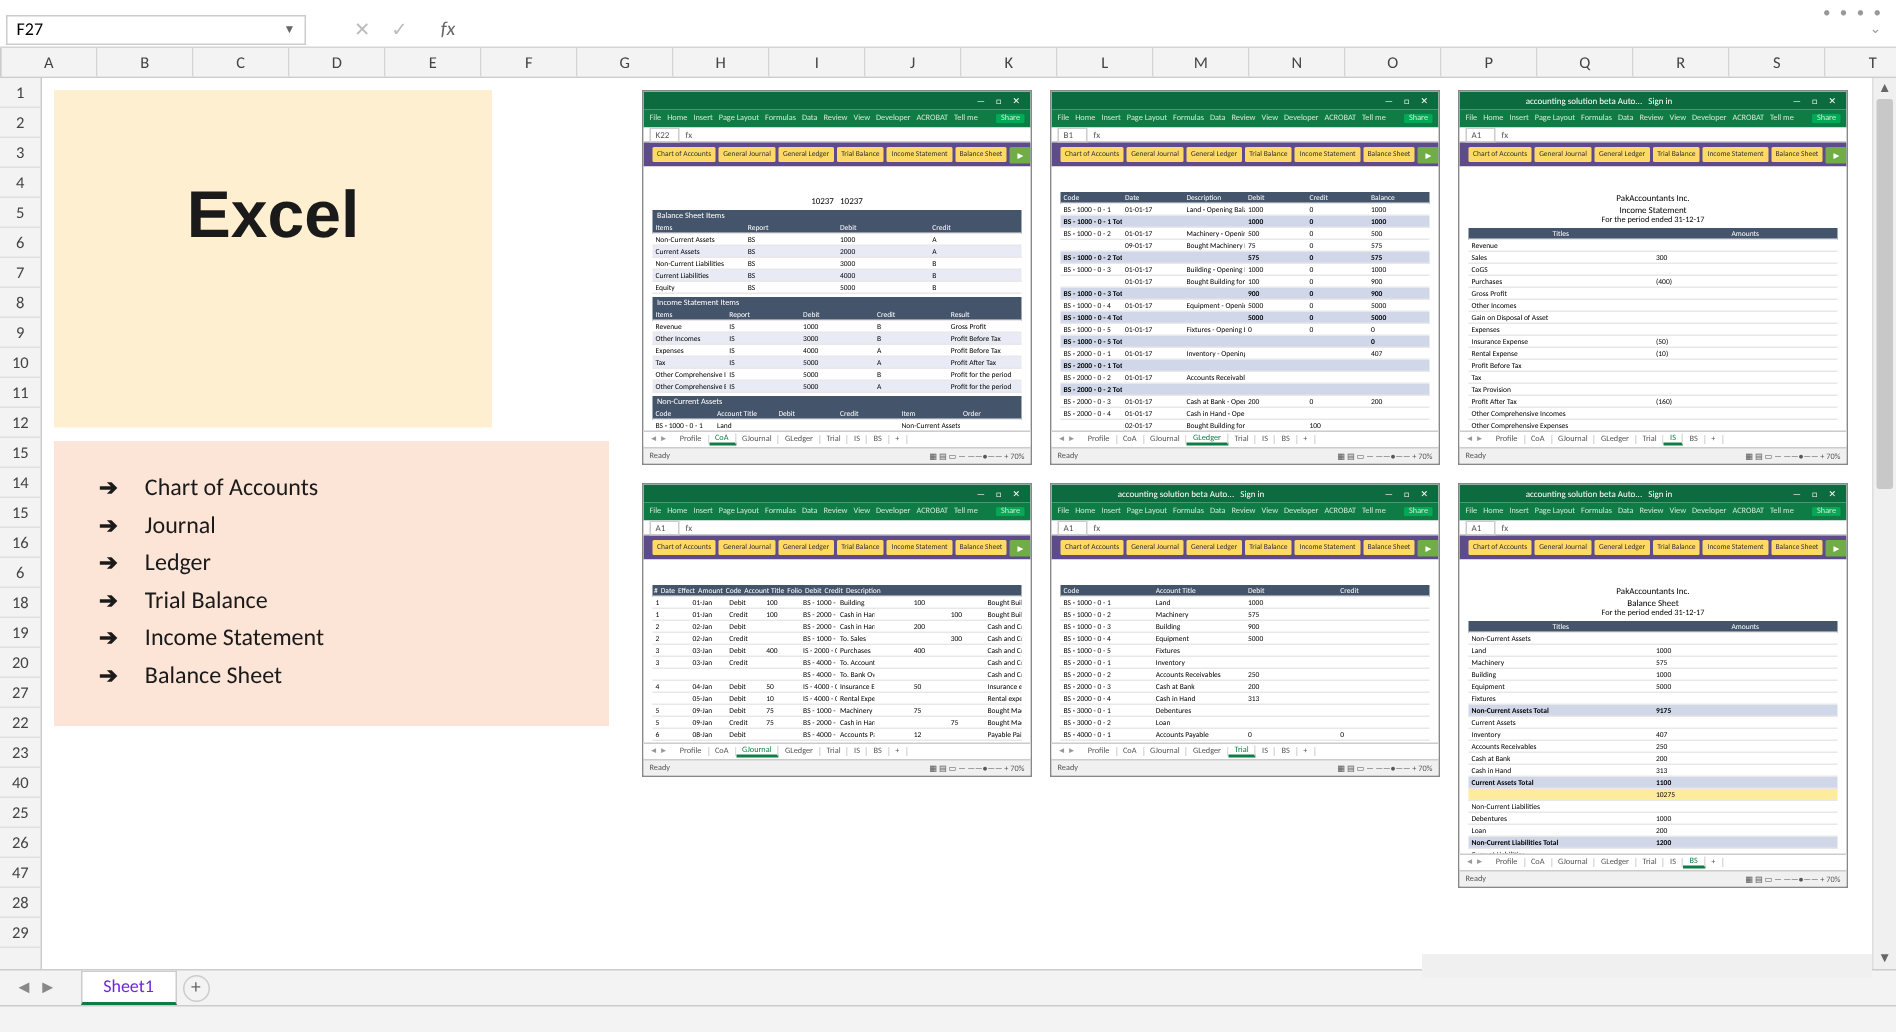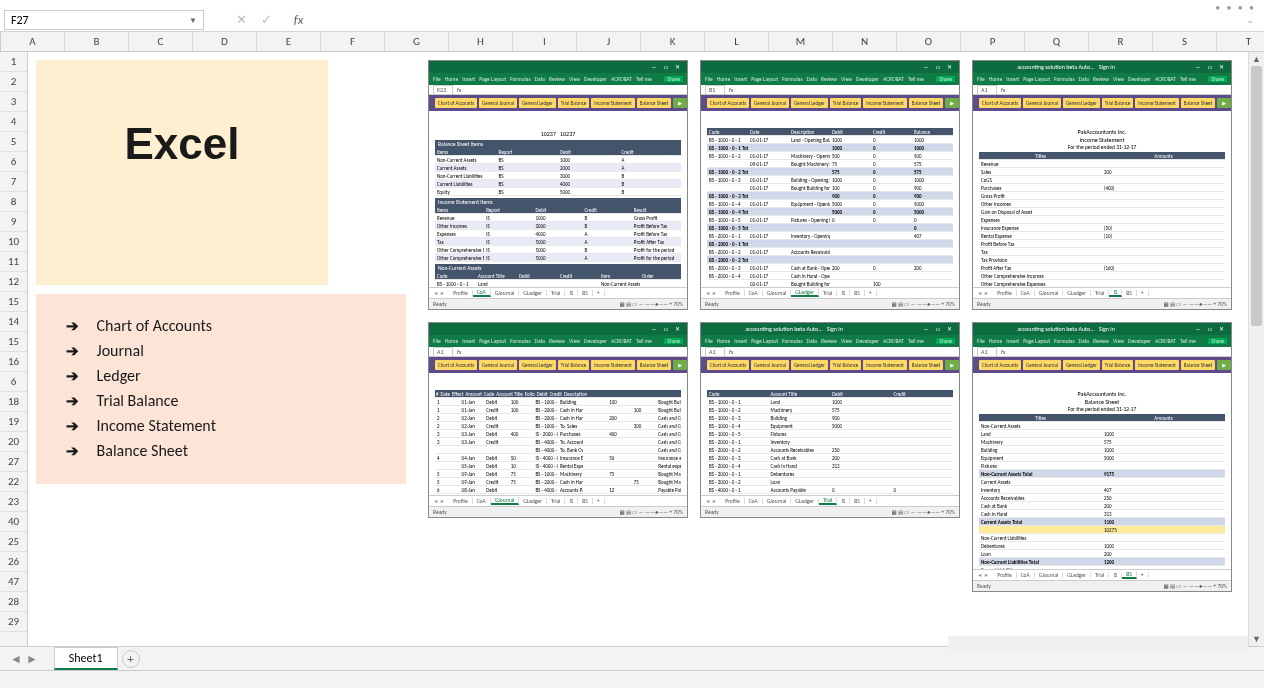--- a/index.html
+++ b/index.html
@@ -68,21 +68,21 @@
 .mini-row .c { flex: 1; white-space: nowrap; overflow: hidden; padding: 0 2px; }
 .mini-row.alt { background: #e8ebf5; }
 .mini-row.hdr { background: #44546a; color: #fff; }
 .mini-row.total { background: #d0d7e8; font-weight: bold; }
 .mini-row.hilite { background: #ffeb9c; }
 
 
 .sheet-tabs { position: absolute; bottom: 18px; left: 0; right: 0; height: 24px; background: #f3f3f3; border-top: 1px solid #ccc; display: flex; align-items: center; font-size: 12px; }
 .sheet-nav { display: flex; gap: 4px; padding: 0 10px; color: #888; }
 .sheet-nav span { cursor: pointer; }
-.sheet-tab { padding: 3px 14px; background: #fff; border: 1px solid #ccc; border-bottom: 2px solid #107c45; margin-left: 6px; color: #000000; }
+.sheet-tab { padding: 3px 14px; background: #fff; border: 1px solid #ccc; border-bottom: 2px solid #107c45; margin-left: 6px; color: #6d28d9; }
 .sheet-add { margin-left: 4px; color: #666; padding: 2px 6px; border: 1px solid #ccc; border-radius: 50%; width: 18px; height: 18px; display: flex; align-items: center; justify-content: center; font-size: 13px; }
 
 
 .statusbar { position: absolute; bottom: 0; left: 0; right: 0; height: 18px; background: #f3f3f3; border-top: 1px solid #ccc; }
 
 
 .vscroll { position: absolute; right: 0; top: 52px; bottom: 42px; width: 16px; background: #f0f0f0; border-left: 1px solid #ddd; }
 .vscroll .thumb-sb { position: absolute; top: 14px; left: 2px; right: 2px; height: 260px; background: #c8c8c8; border-radius: 2px; }
 .vscroll .arr { height: 14px; text-align: center; font-size: 9px; color: #666; line-height: 14px; }
 .vscroll .arr.dn { position: absolute; bottom: 0; left: 0; right: 0; }

